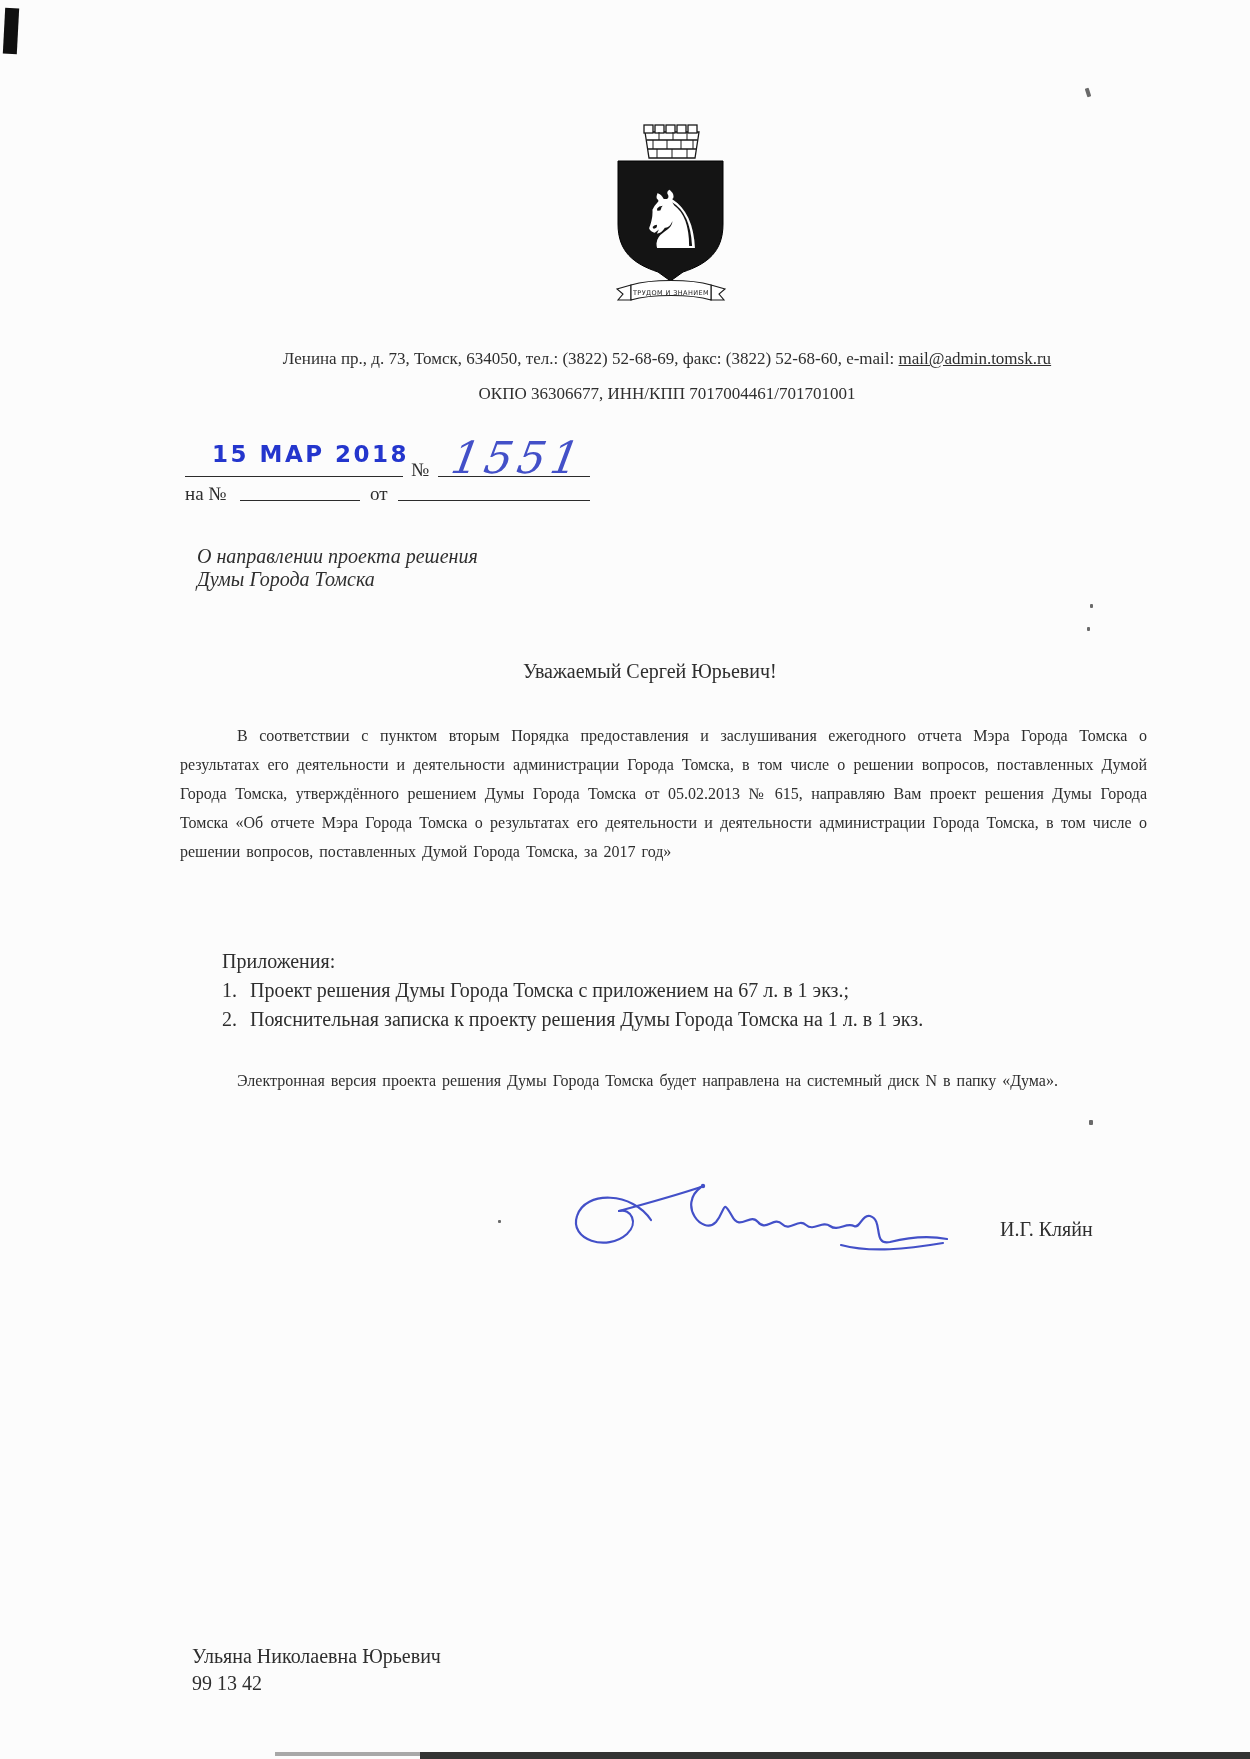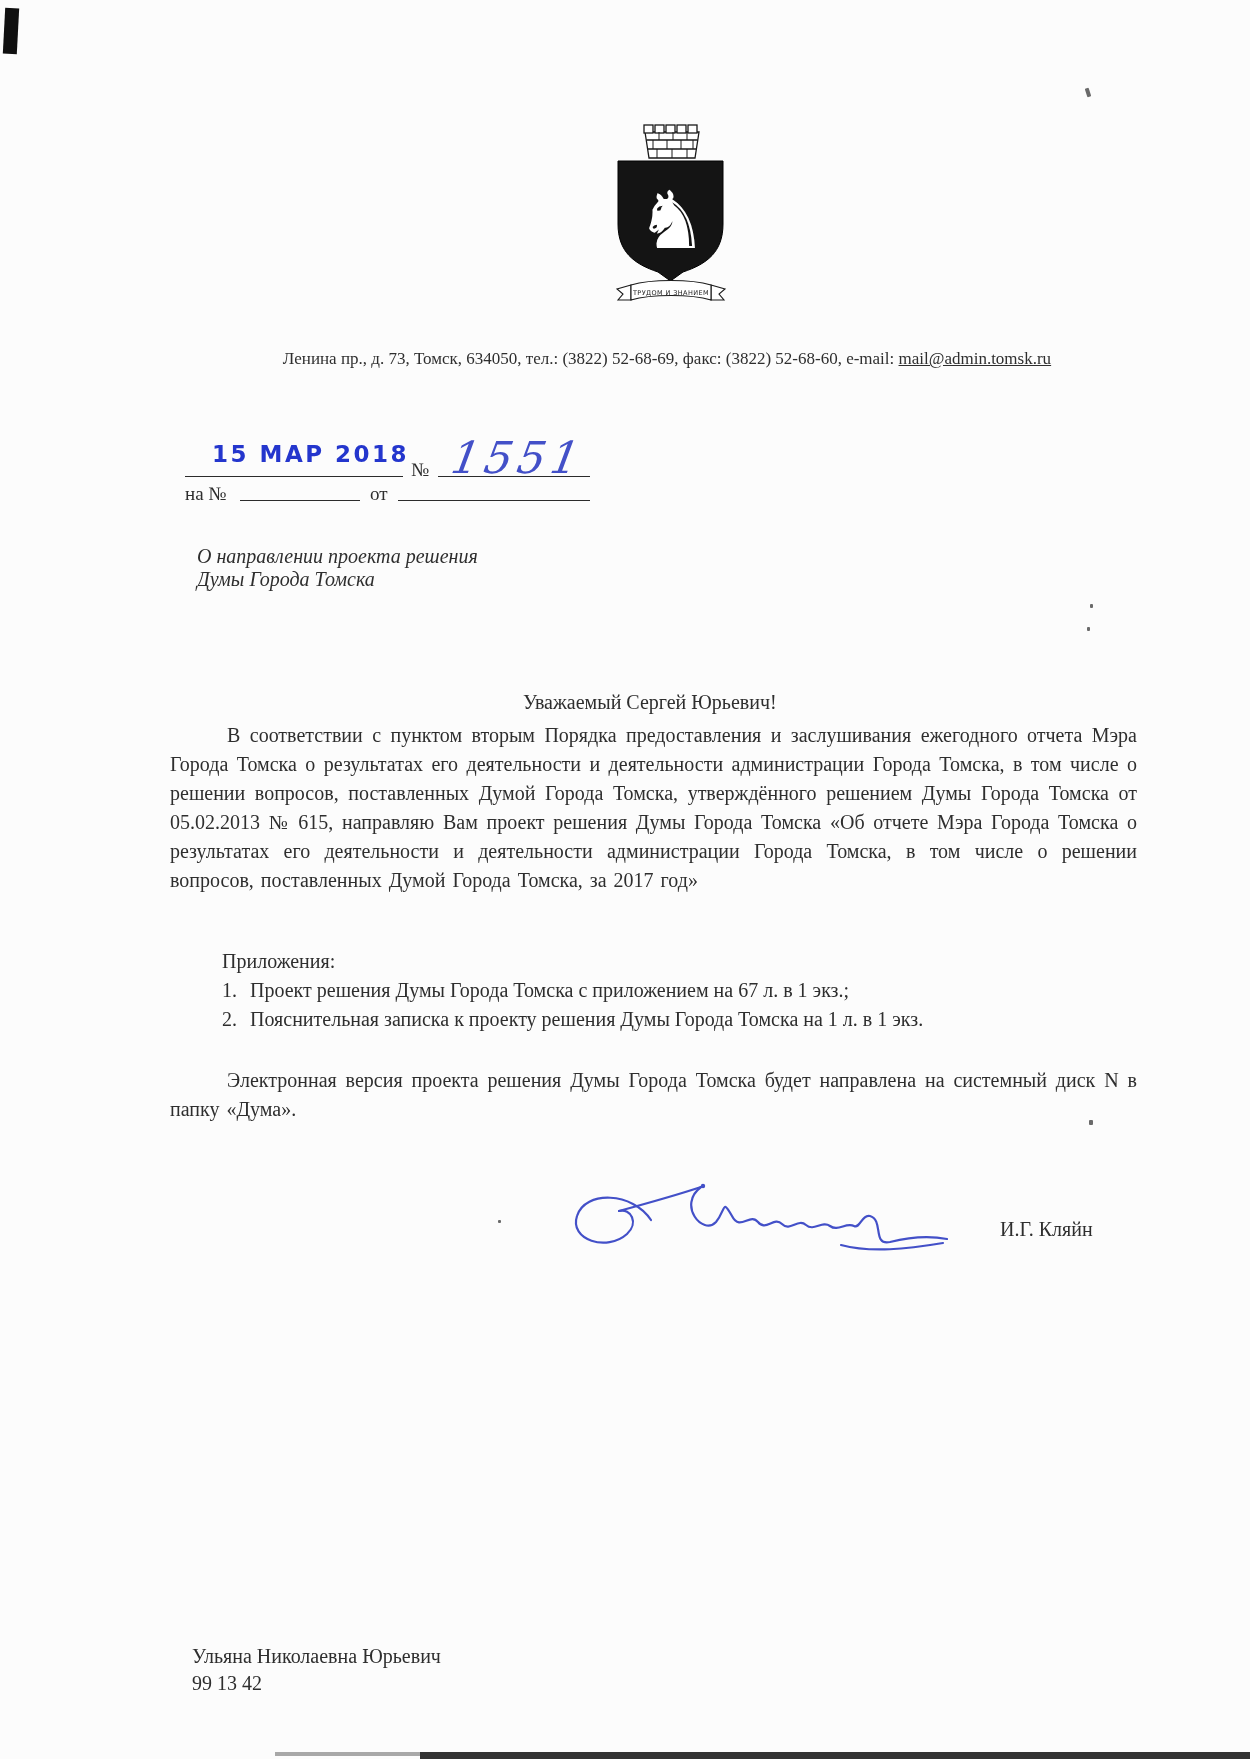--- a/index.html
+++ b/index.html
@@ -38,22 +38,22 @@
   .u4 { left:398px; top:500px; width:192px; }
   .ref2 { top:483px; font-size:19px; }
   .ref2a { left:185px; }
   .ref2b { left:370px; }
 
   
   .recipient { left:710px; top:461px; font-size:20px; line-height:27px; }
   .subject { left:185px; top:545px; font-size:20px; font-style:italic; line-height:23px;margin-left:12px; }
 
   
-  .salutation { left:523px; top:660px; font-size:20px;margin-top:31px; }
-  .para { left:170px; width:967px; font-size:20px; line-height:29px;
+  .salutation { left:523px; top:660px; font-size:20px; }
+  .para { left:180px; width:967px; font-size:16px; line-height:29px;
           text-align:justify; text-indent:57px; word-spacing:2px; }
   .p1 { top:721px; }
   .p2 { top:1066px; }
   .attach-label { left:222px; top:950px; font-size:20px; }
   .attach-item { left:222px; font-size:20px; display:flex; }
   .ai1 { top:979px; } .ai2 { top:1008px; }
   .attach-item .n { width:28px; flex:0 0 28px; }
 
   
   .sig-svg { left:555px; top:1178px; }
@@ -96,20 +96,21 @@
 
     <g stroke="#1a1a1a" stroke-width="1.1" fill="#ffffff">
       <path d="M16,161 L2,165 L8,170 L3,176 L16,176 Z"></path>
       <path d="M96,161 L110,165 L104,170 L109,176 L96,176 Z"></path>
       <path d="M16,161 C36,155 76,155 96,161 L96,176 C76,170 36,170 16,176 Z"></path>
     </g>
     <text x="56" y="171" text-anchor="middle" font-family="DejaVu Sans" font-size="6.5" letter-spacing="0.4" fill="#222">ТРУДОМ И ЗНАНИЕМ</text>
   </svg>
 
   <div class="abs head-center org-address"><span>Ленина пр., д. 73, Томск, 634050, тел.: (3822) 52-68-69, факс: (3822) 52-68-60, e-mail: </span><span class="email">mail@admin.tomsk.ru</span></div>
+  <div class="abs head-center org-reg">ОКПО 36306677, ИНН/КПП 7017004461/701701001</div>
 
   <div class="abs stamp">15 МАР 2018</div>
   <div class="abs uline u1"></div>
   <div class="abs num-sign">№</div>
   <div class="abs hand-number">1551</div>
   <div class="abs uline u2"></div>
   <div class="abs ref2 ref2a">на №</div>
   <div class="abs uline u3"></div>
   <div class="abs ref2 ref2b">от</div>
   <div class="abs uline u4"></div>

